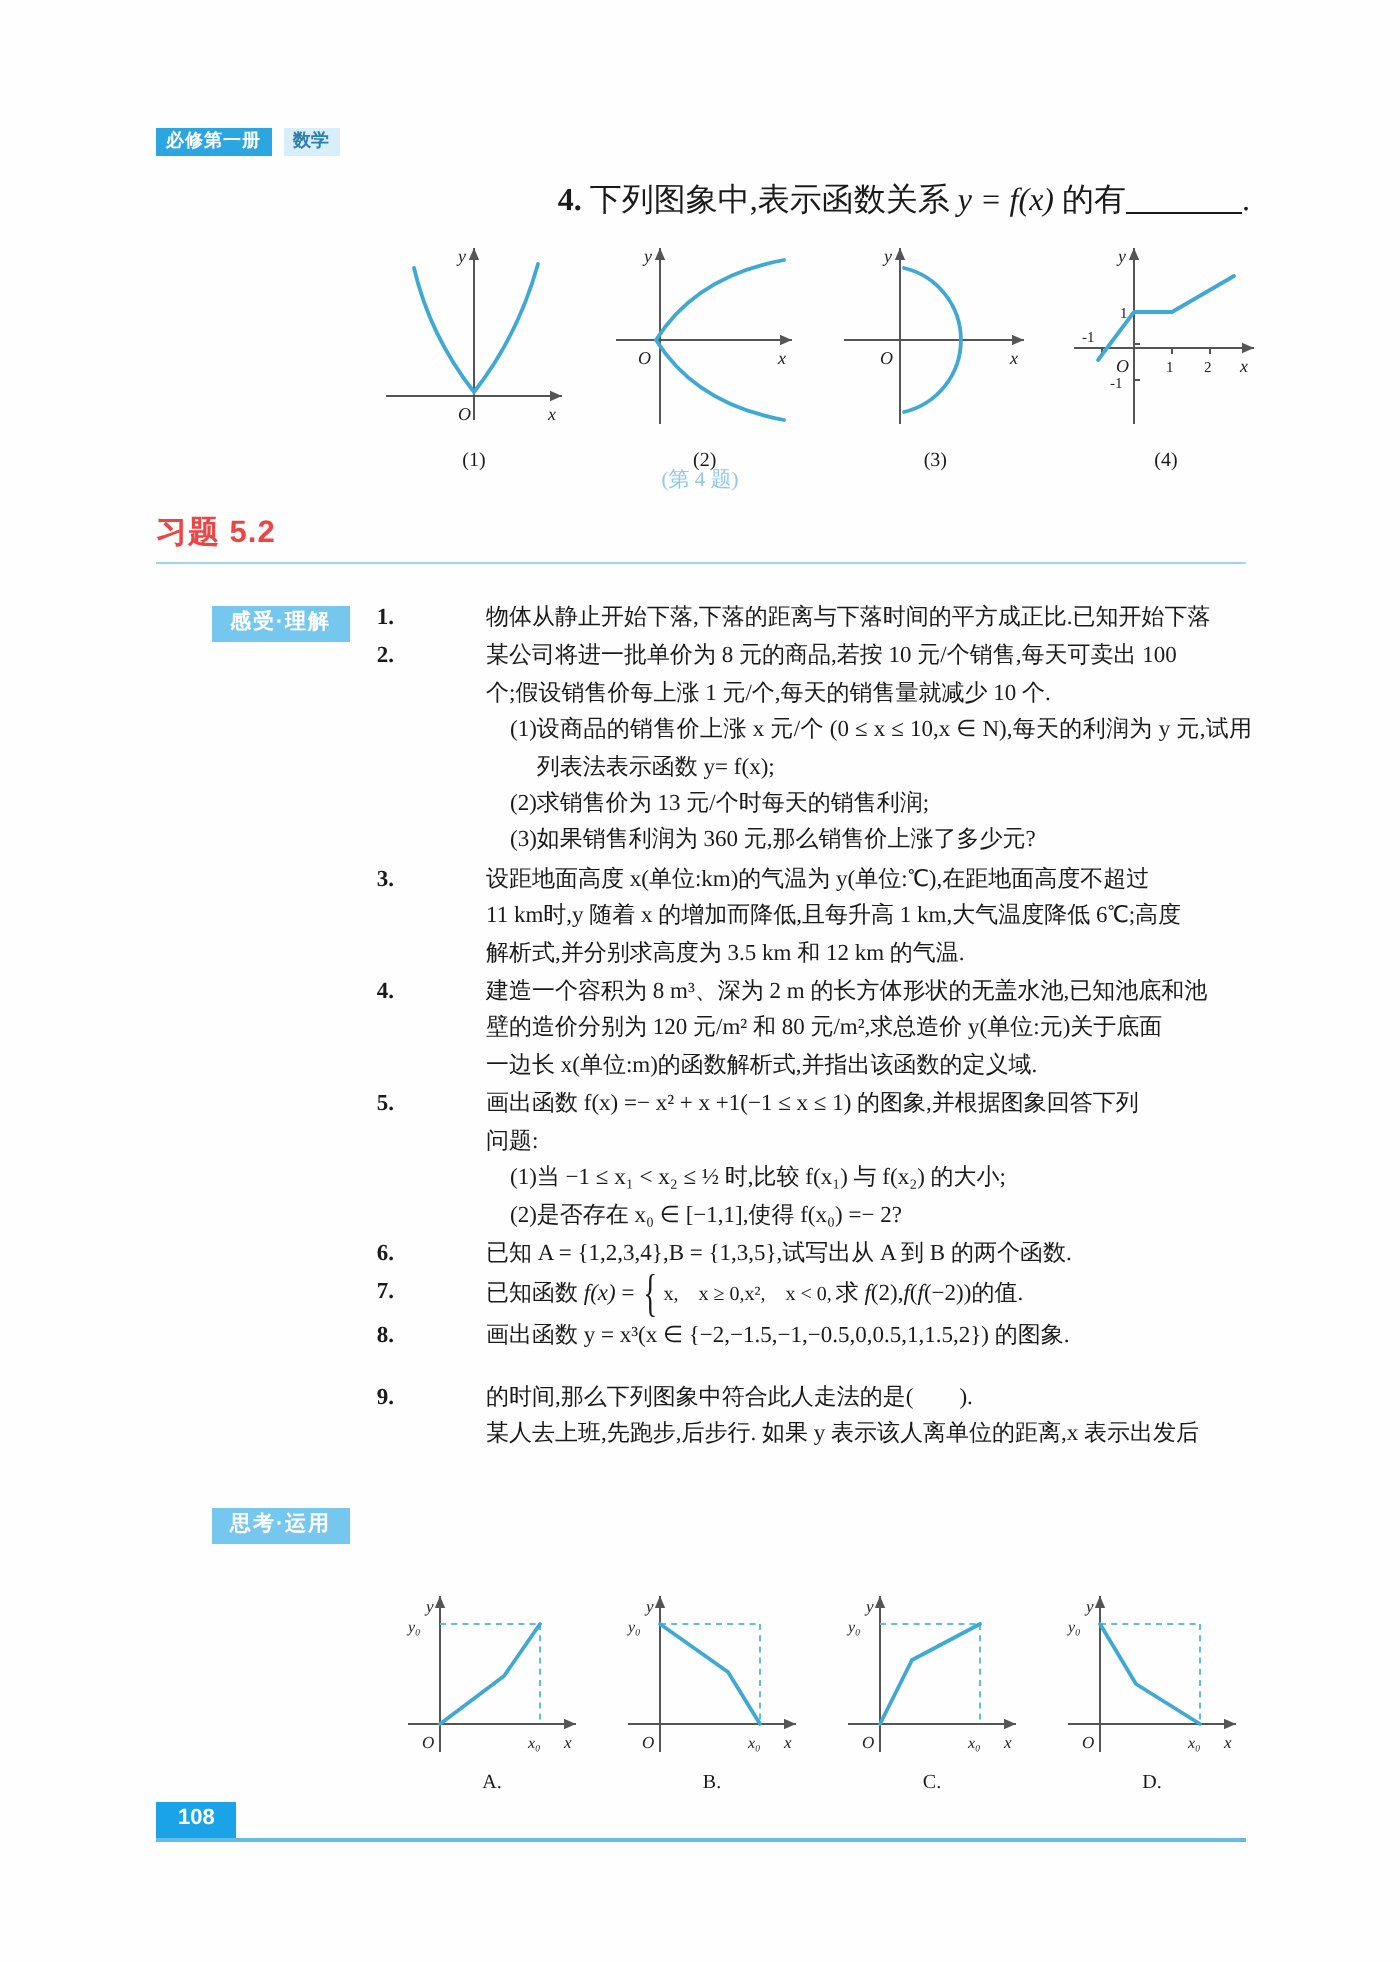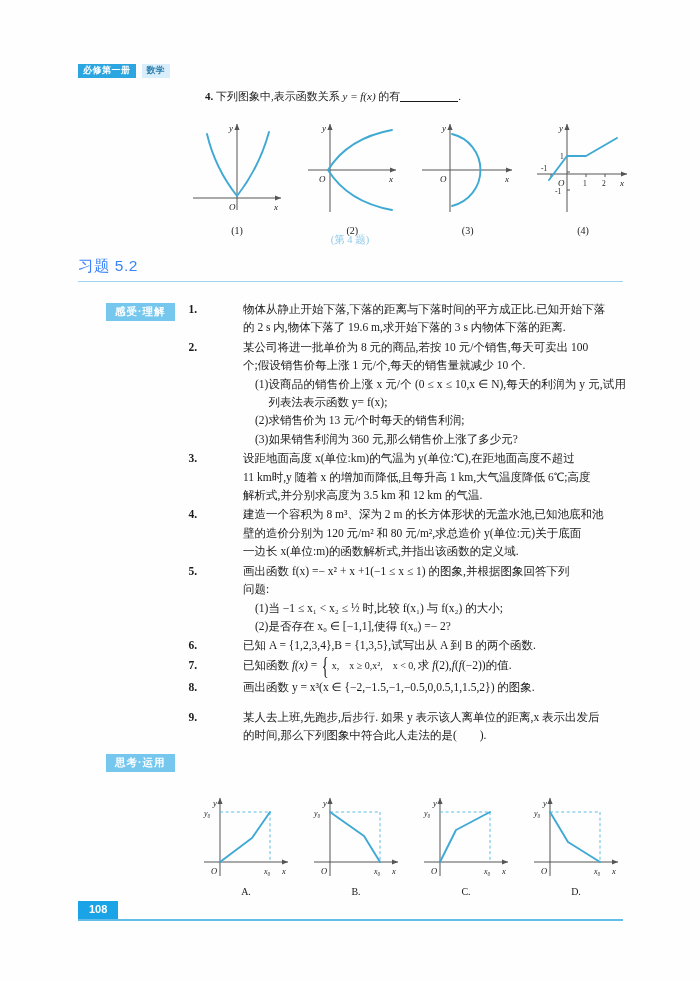--- a/index.html
+++ b/index.html
@@ -52,23 +52,24 @@
   }
 
   
   .q4-block {
     position: absolute;
     left: 205px;
     top: 88px;
     width: 420px;
   }
   .q4-line {
-    font-size: 11px;
+    font-size: 16px;
     line-height: 1.6;
     white-space: nowrap;
+    text-align: right;
   }
   .qnum {
     font-weight: bold;
     font-family: "Liberation Serif", serif;
   }
   .mathit { font-style: italic; font-family: "Liberation Serif", serif; }
   .blankline {
     display: inline-block;
     width: 58px;
     border-bottom: 1.1px solid #1a1a1a;
@@ -104,23 +105,23 @@
     color: #8fc9e8;
     font-family: "Liberation Serif", serif;
   }
 
   
   .section-title {
     position: absolute;
     left: 78px;
     top: 256px;
     font-family: "Liberation Sans", sans-serif;
-    font-weight: normal;
+    font-weight: bold;
     font-size: 15.5px;
-    color: #3b82f6;
+    color: #ef4444;
     letter-spacing: 0.5px;
   }
   .section-rule {
     position: absolute;
     left: 78px;
     top: 281px;
     width: 545px;
     height: 1px;
     background: #9fd4ee;
   }
@@ -348,21 +349,20 @@
 
   <div class="cat-tag t1">感受·理解</div>
   <div class="cat-tag t2">思考·运用</div>
 
   <div class="ex-list">
 
     <div class="ex-item">
       <div class="num">1.</div>
       <div class="body">
         <div>物体从静止开始下落,下落的距离与下落时间的平方成正比.已知开始下落</div>
-        <div>的 2 s 内,物体下落了 19.6 m,求开始下落的 3 s 内物体下落的距离.</div>
       </div>
     </div>
 
     <div class="ex-item">
       <div class="num">2.</div>
       <div class="body">
         <div>某公司将进一批单价为 8 元的商品,若按 10 元/个销售,每天可卖出 100</div>
         <div>个;假设销售价每上涨 1 元/个,每天的销售量就减少 10 个.</div>
 
         <div class="sub-item">
@@ -440,22 +440,22 @@
     </div>
 
     <div class="ex-item">
       <div class="num">8.</div>
       <div class="body">画出函数 y = x³(x ∈ {−2,−1.5,−1,−0.5,0,0.5,1,1.5,2}) 的图象.</div>
     </div>
 
     <div class="ex-item" style="margin-top:12px;">
       <div class="num">9.</div>
       <div class="body">
+        <div>的时间,那么下列图象中符合此人走法的是(　　).</div>
         <div>某人去上班,先跑步,后步行. 如果 y 表示该人离单位的距离,x 表示出发后</div>
-        <div>的时间,那么下列图象中符合此人走法的是(　　).</div>
       </div>
     </div>
   </div>
 
   <div class="fig-row-9">
 
     <div class="fig-cell9">
       <svg width="100" height="96" viewBox="0 0 100 96">
         <line x1="8" y1="72" x2="92" y2="72" stroke="#555" stroke-width="1"></line>
         <polygon points="92,72 86,69.4 86,74.6" fill="#555"></polygon>

